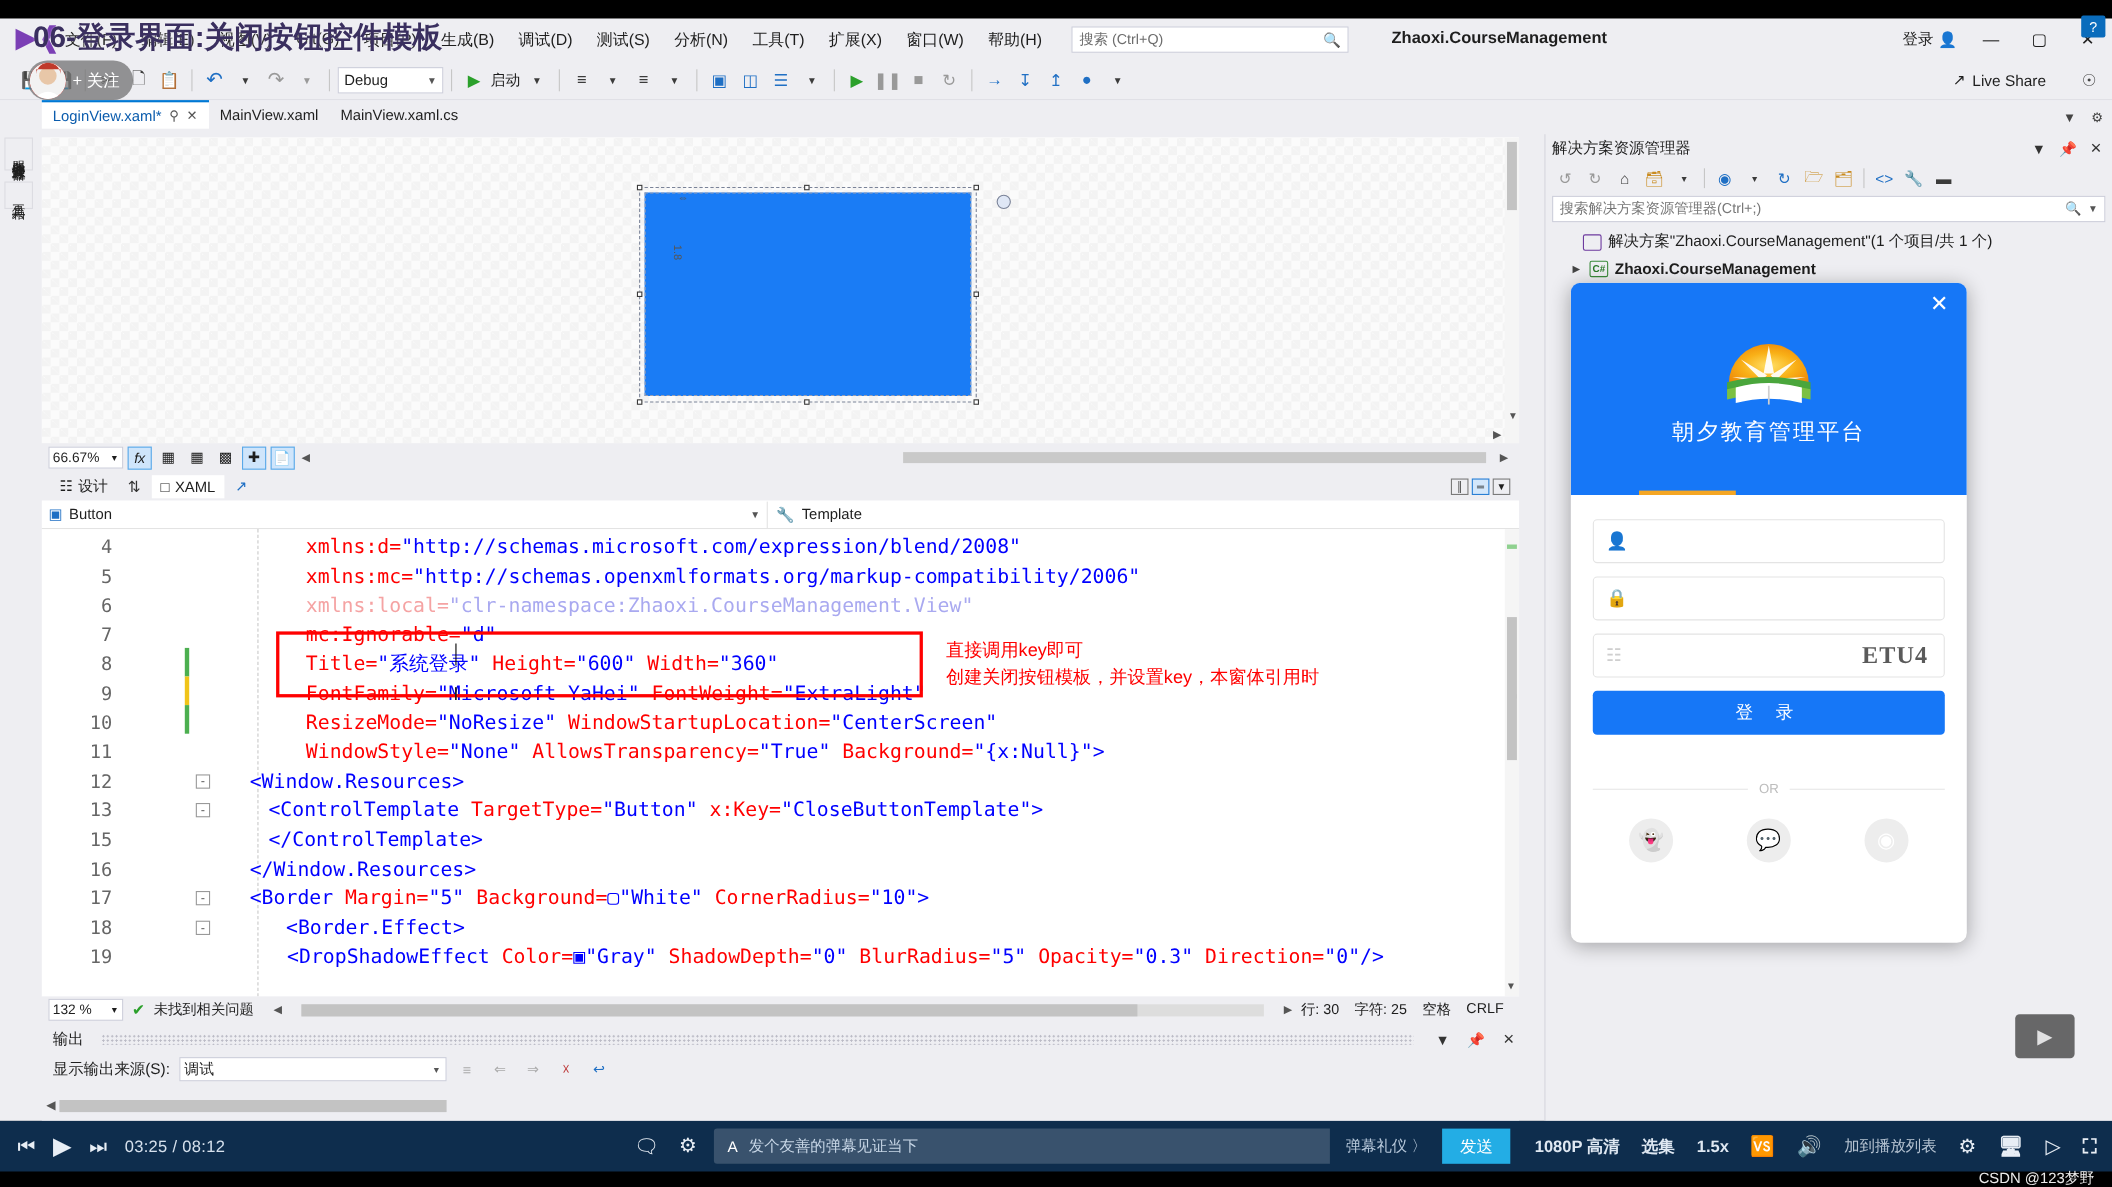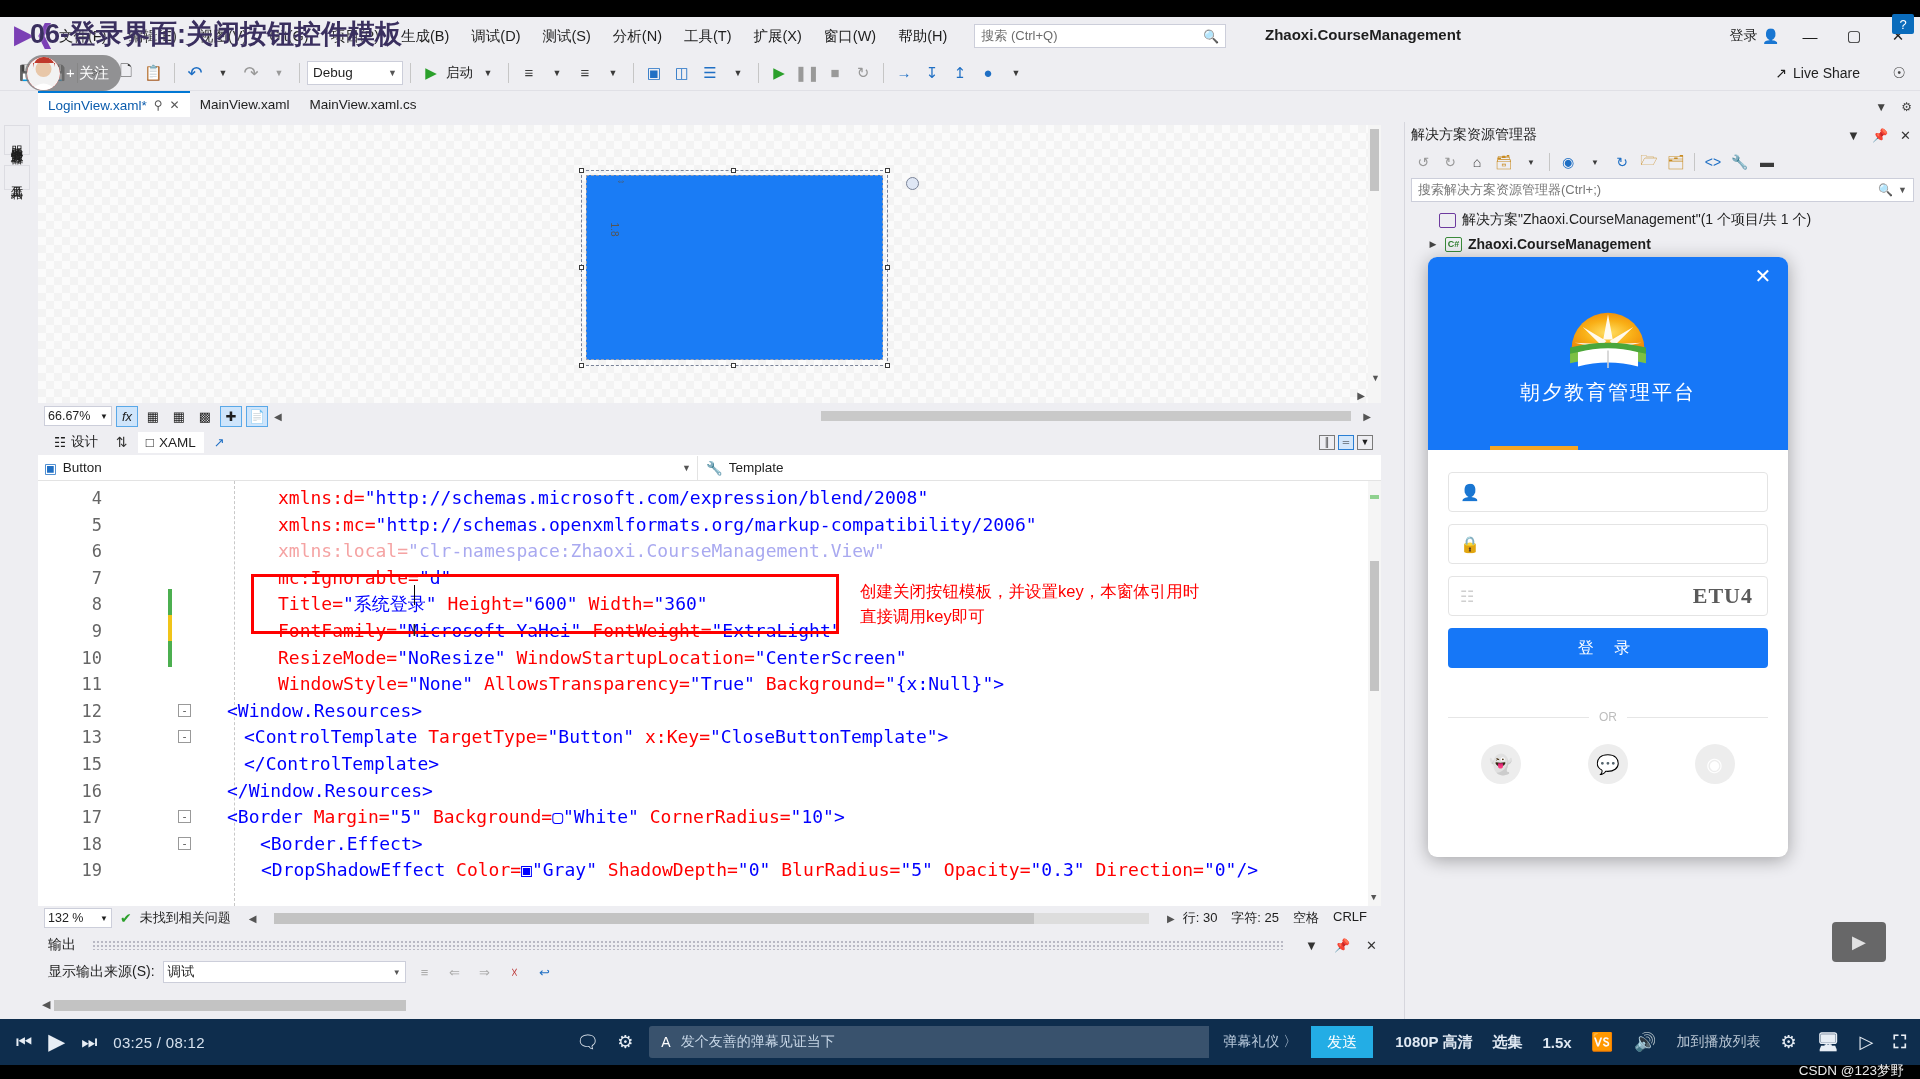--- a/index.html
+++ b/index.html
@@ -436,22 +436,22 @@
           <div class="ln"><span class="num">16</span><span class="code" style="left: 189px;"><span class="tg">&lt;/Window.Resources&gt;</span></span></div>
           <div class="ln"><span class="num">17</span><span class="fold">-</span><span class="code" style="left: 189px;"><span class="tg">&lt;Border </span><span class="at">Margin=</span><span class="vl">"5"</span><span class="dk"> </span><span class="at">Background=</span><span class="vl">▢"White"</span><span class="dk"> </span><span class="at">CornerRadius=</span><span class="vl">"10"</span><span class="tg">&gt;</span></span></div>
           <div class="ln"><span class="num">18</span><span class="fold">-</span><span class="code" style="left: 206px; margin-left: 16px;"><span class="tg">&lt;Border.Effect&gt;</span></span></div>
           <div class="ln"><span class="num">19</span><span class="code" style="left: 223px;"><span class="tg">&lt;DropShadowEffect </span><span class="at">Color=</span><span class="vl">▣"Gray"</span><span class="dk"> </span><span class="at">ShadowDepth=</span><span class="vl">"0"</span><span class="dk"> </span><span class="at">BlurRadius=</span><span class="vl">"5"</span><span class="dk"> </span><span class="at">Opacity=</span><span class="vl">"0.3"</span><span class="dk"> </span><span class="at">Direction=</span><span class="vl">"0"</span><span class="tg">/&gt;</span></span></div>
         </div>
 
       <div class="redbox"></div>
       <div class="caret-ed"></div>
       <div class="mousei">I</div>
       <div class="annot">
+        <div>直接调用key即可</div>
         <div>创建关闭按钮模板，并设置key，本窗体引用时</div>
-        <div>直接调用key即可</div>
       </div>
 
       <div class="ed-vsb">
         <div class="ed-mark" style="top:14px;background:#8fd18f;"></div>
         <div class="ed-mark" style="top:150px;background:#c6c6c6;"></div>
         <div class="thumb"></div>
         <div style="position:absolute;bottom:4px;left:3px;font-size:9px;color:#555;">▼</div>
       </div>
     </div>
 

